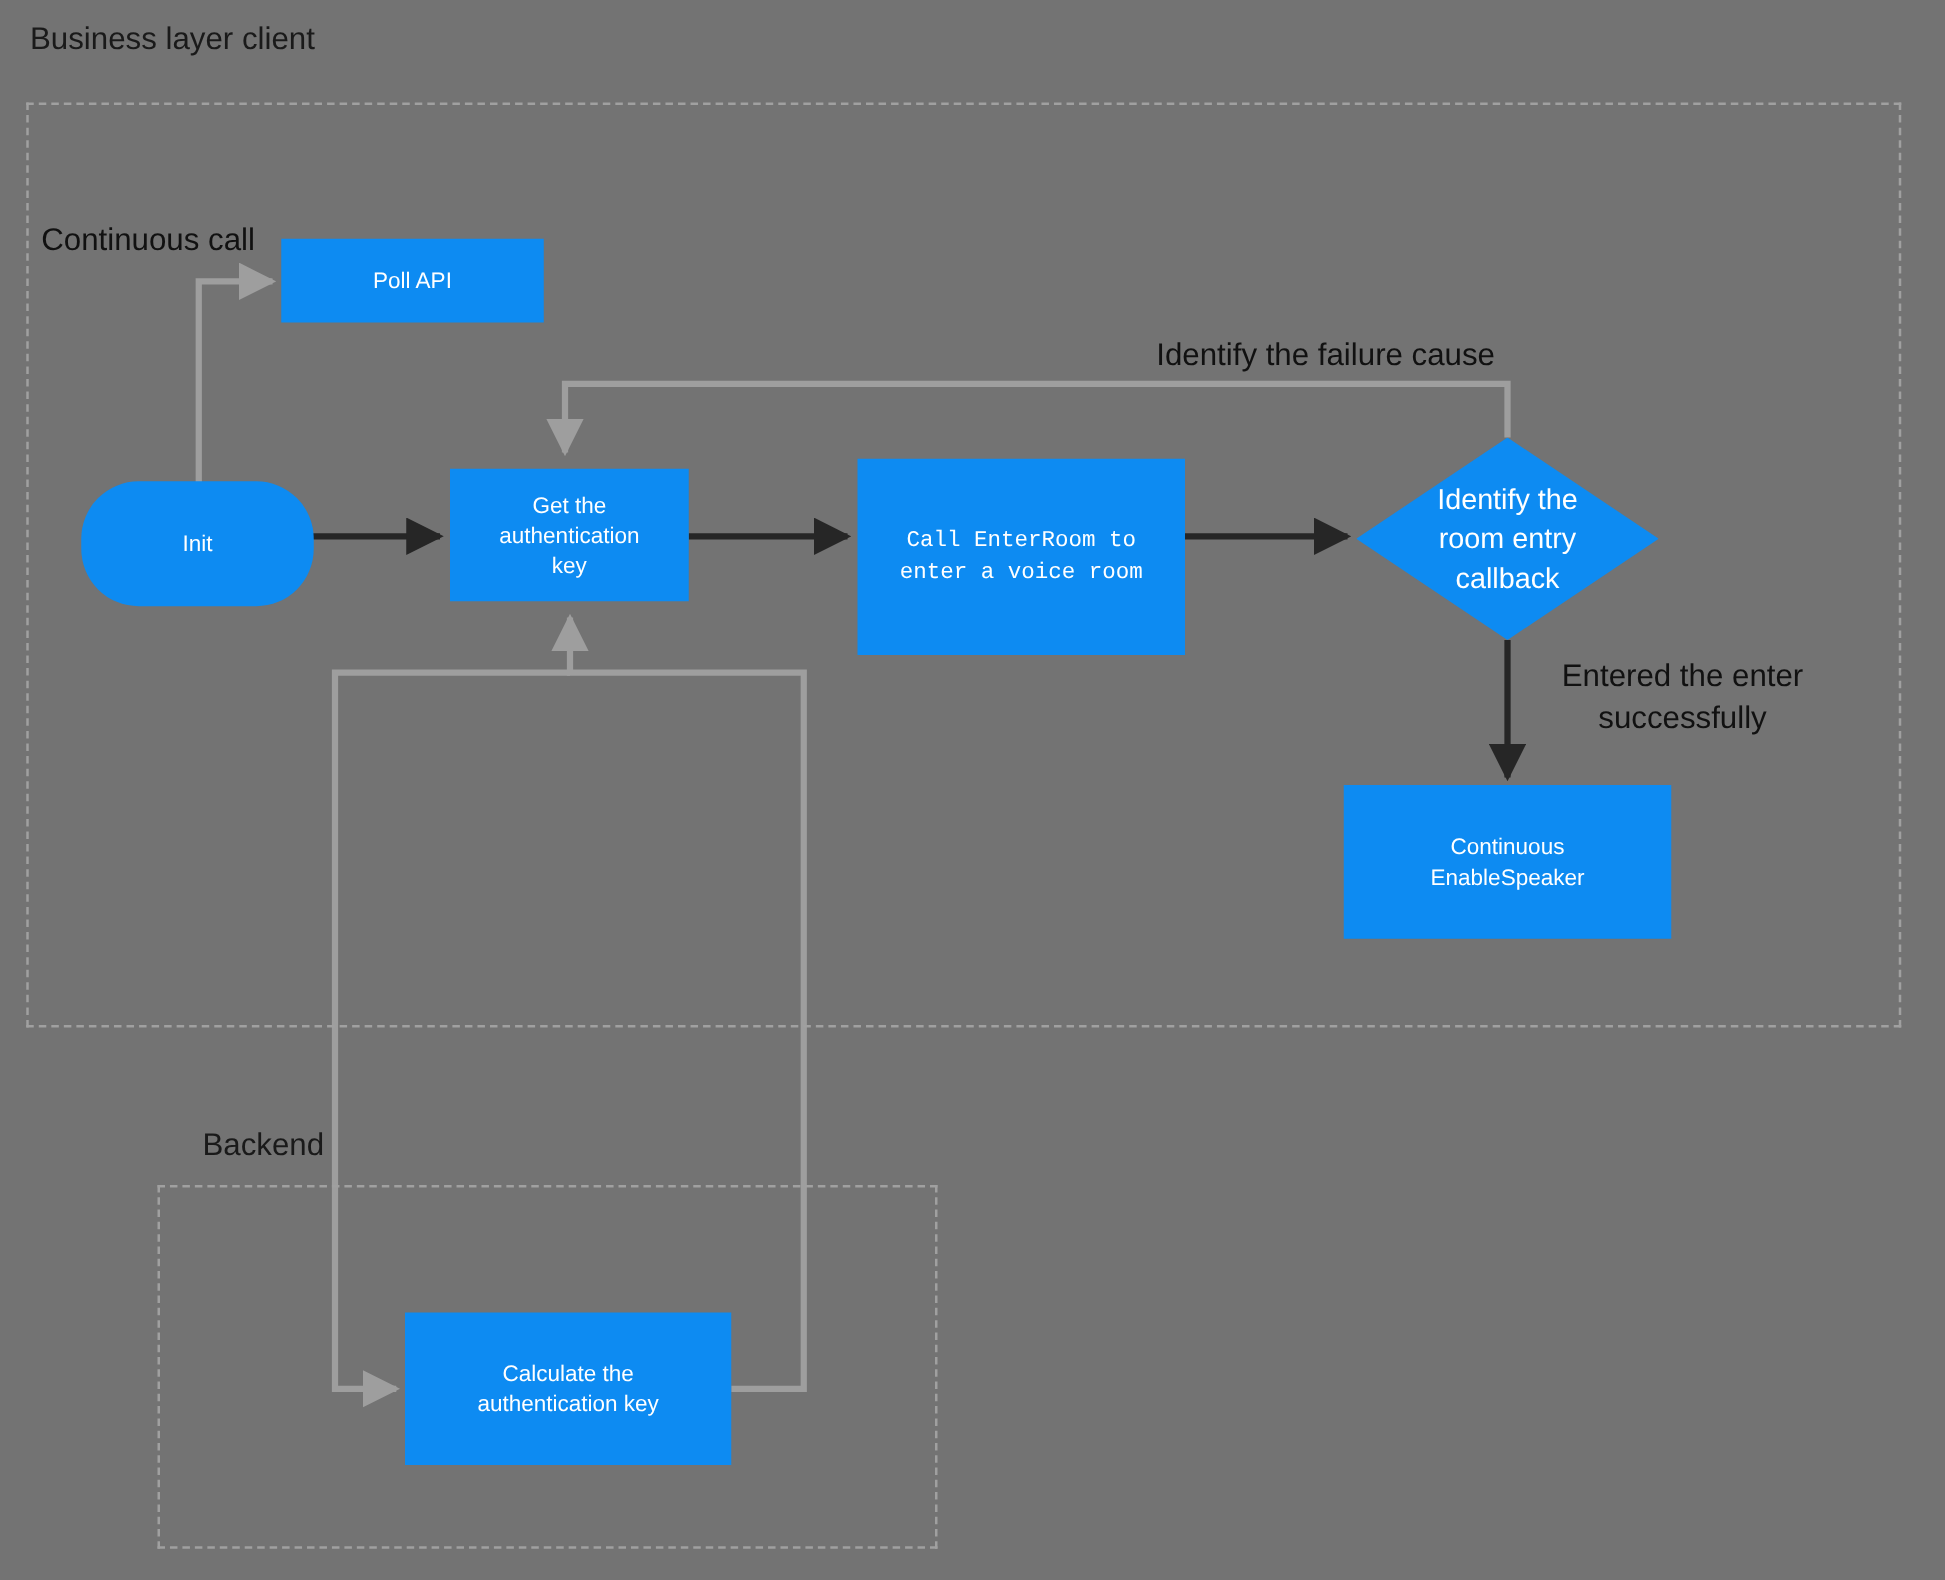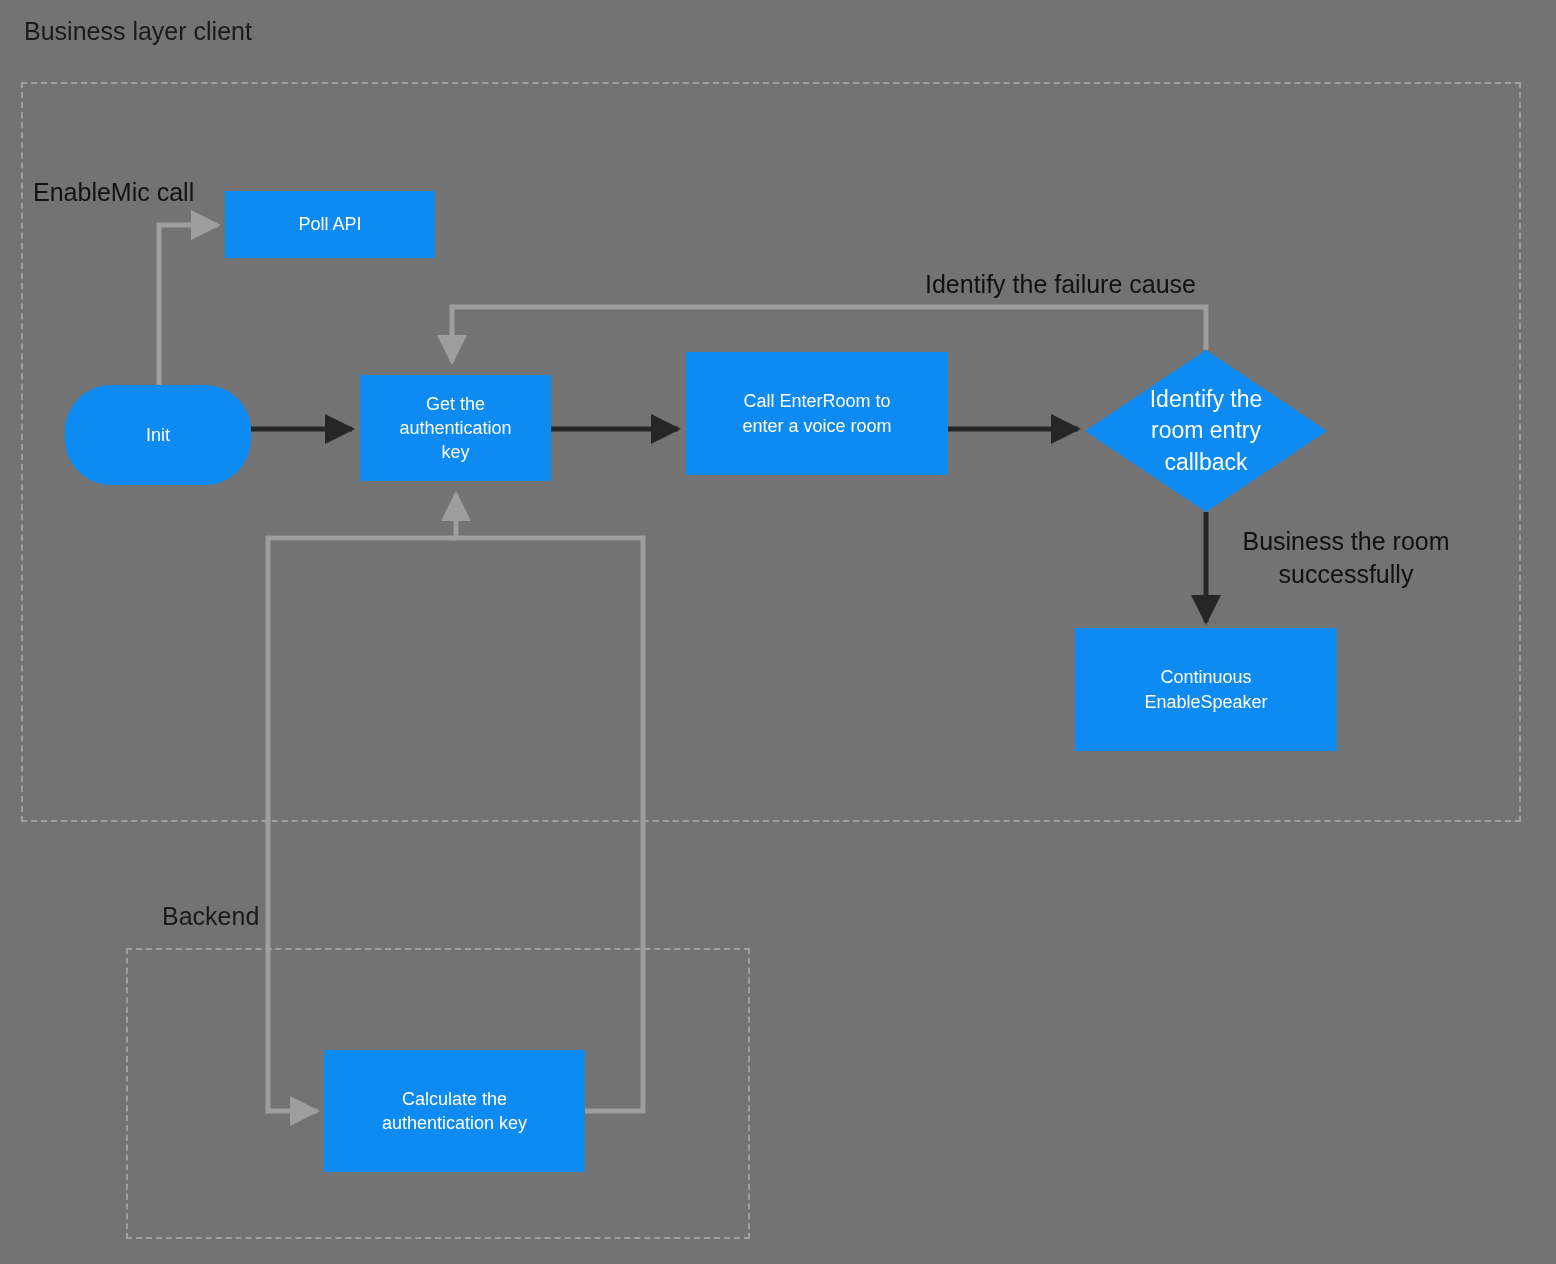--- a/index.html
+++ b/index.html
@@ -132,42 +132,42 @@
 
     <path d="M 585 1111 L 643 1111 L 643 538 L 456 538 L 456 494" fill="none" stroke="#9e9e9e" stroke-width="5" marker-end="url(#arrow-gray)"></path>
   </svg>
 
   <div class="group-label" style="left:24px; top:18px;">Business layer client</div>
   <div class="group-box" style="left:21px; top:82px; width:1500px; height:740px;"></div>
 
   <div class="group-label" style="left:126px; top:903px;margin-left:36px;">Backend</div>
   <div class="group-box" style="left:126px; top:948px; width:624px; height:291px;"></div>
 
-  <div class="edge-label" style="left:33px; top:176px; text-align:left;">EnableMic call</div>
+  <div class="edge-label" style="left:33px; top:176px; text-align:left;">Continuous call</div>
 
   <div class="edge-label" style="left:925px; top:268px; text-align:left;">Identify the failure cause</div>
 
-  <div class="edge-label" style="left:1211px; top:525px; width:270px; text-align:center;">Business the room
+  <div class="edge-label" style="left:1211px; top:525px; width:270px; text-align:center;">Entered the enter
 successfully</div>
 
   <div class="node pill" style="left:65px; top:385px; width:186px; height:100px;align-items:center;">
     <span class="node-text">Init</span>
   </div>
 
   <div class="node" style="left:225px; top:191px; width:210px; height:67px;">
     <span class="node-text">Poll API</span>
   </div>
 
   <div class="node" style="left:360px; top:375px; width:191px; height:106px;">
     <span class="node-text">Get the
 authentication
 key</span>
   </div>
 
-  <div class="node" style="left:686px; top:352px; width:262px; height:123px;">
+  <div class="node" style="left:686px; top:367px; width:262px; height:157px;font-family:Liberation Mono, monospace;">
     <span class="node-text">Call EnterRoom to
 enter a voice room</span>
   </div>
 
   <div class="diamond" style="left:1085px; top:350px; width:242px; height:162px;">
     <span class="shape"></span>
     <span class="diamond-text">Identify the
 room entry
 callback</span>
   </div>

